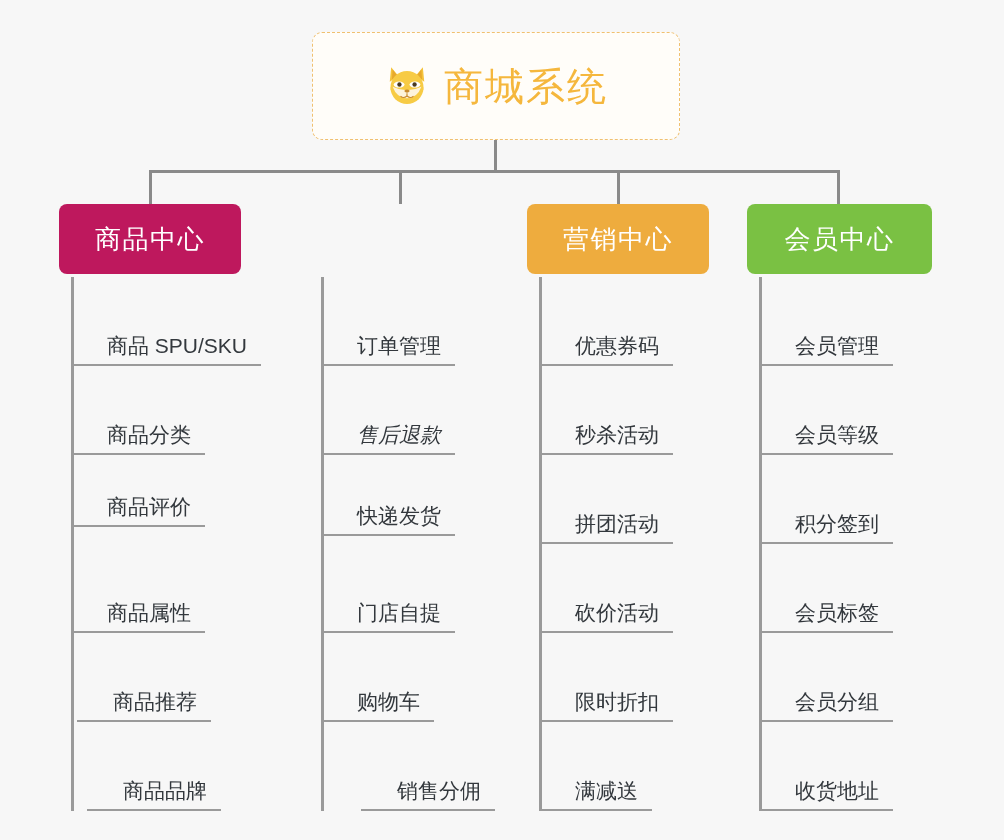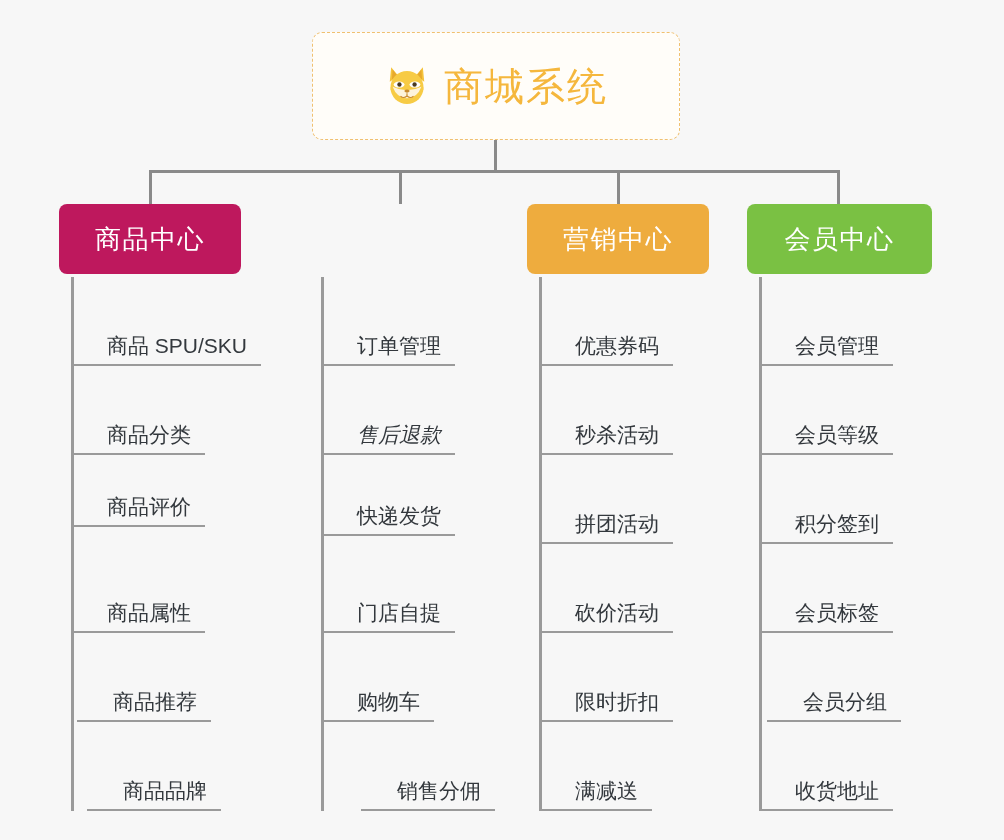--- a/index.html
+++ b/index.html
@@ -216,21 +216,21 @@
       </div>
     <div class="leaf" style="top:89px;">
       <span class="leaf-inner">会员等级</span>
       </div>
     <div class="leaf" style="top:178px;">
       <span class="leaf-inner">积分签到</span>
       </div>
     <div class="leaf" style="top:267px;">
       <span class="leaf-inner">会员标签</span>
       </div>
-    <div class="leaf" style="top:356px;padding-left:8px;">
+    <div class="leaf" style="top:356px;">
       <span class="leaf-inner">会员分组</span>
       </div>
     <div class="leaf" style="top:445px;">
       <span class="leaf-inner">收货地址</span>
       </div>
   </div>
 
 </div>
 
 </body></html>

